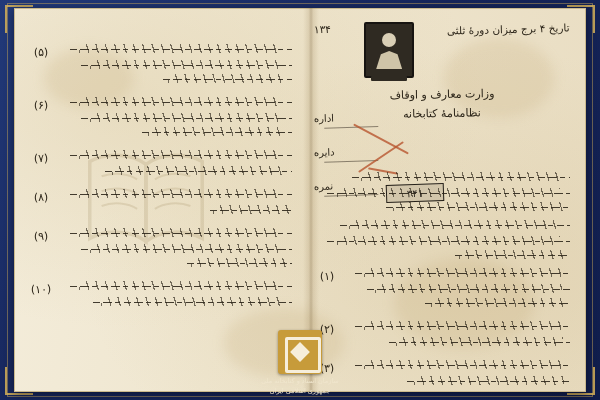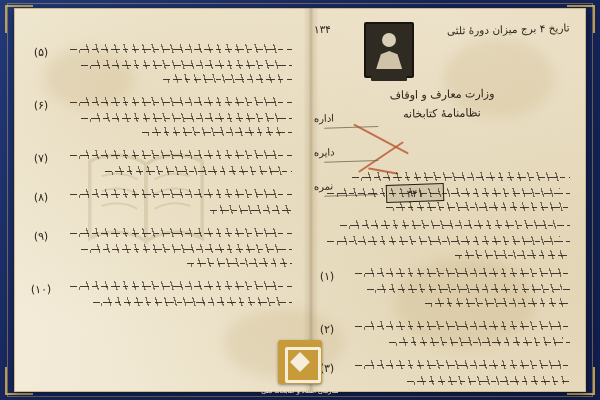--- a/index.html
+++ b/index.html
@@ -509,16 +509,17 @@
       </div>
 
     </div>
 
   </div>
 
   <div id="org-logo">
     <div id="org-mark"></div>
     <div id="org-name">
       <div>سازمان اسناد و کتابخانه ملی</div>
+      <div>جمهوری اسلامی ایران</div>
     </div>
   </div>
 
 </div>
 
 </body></html>

